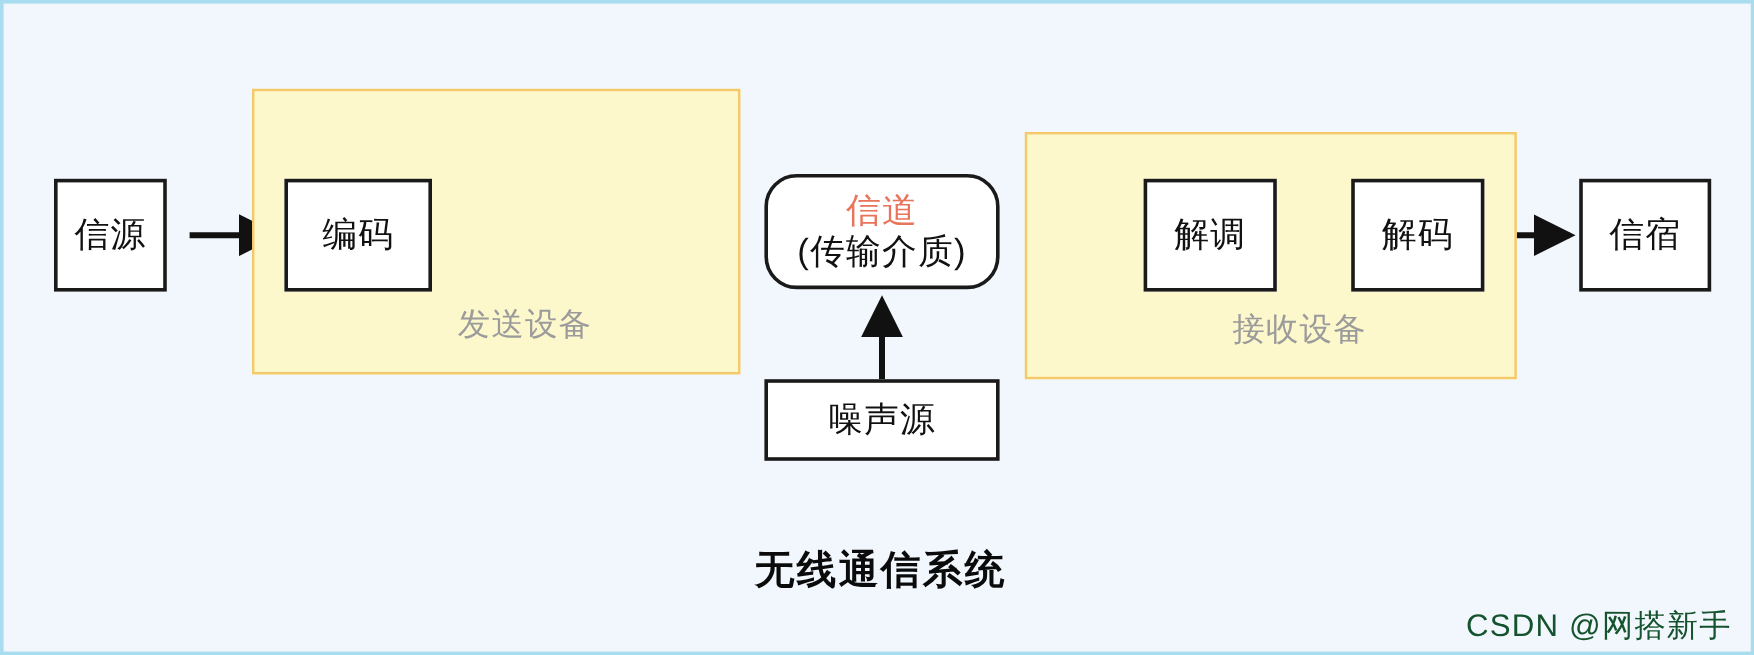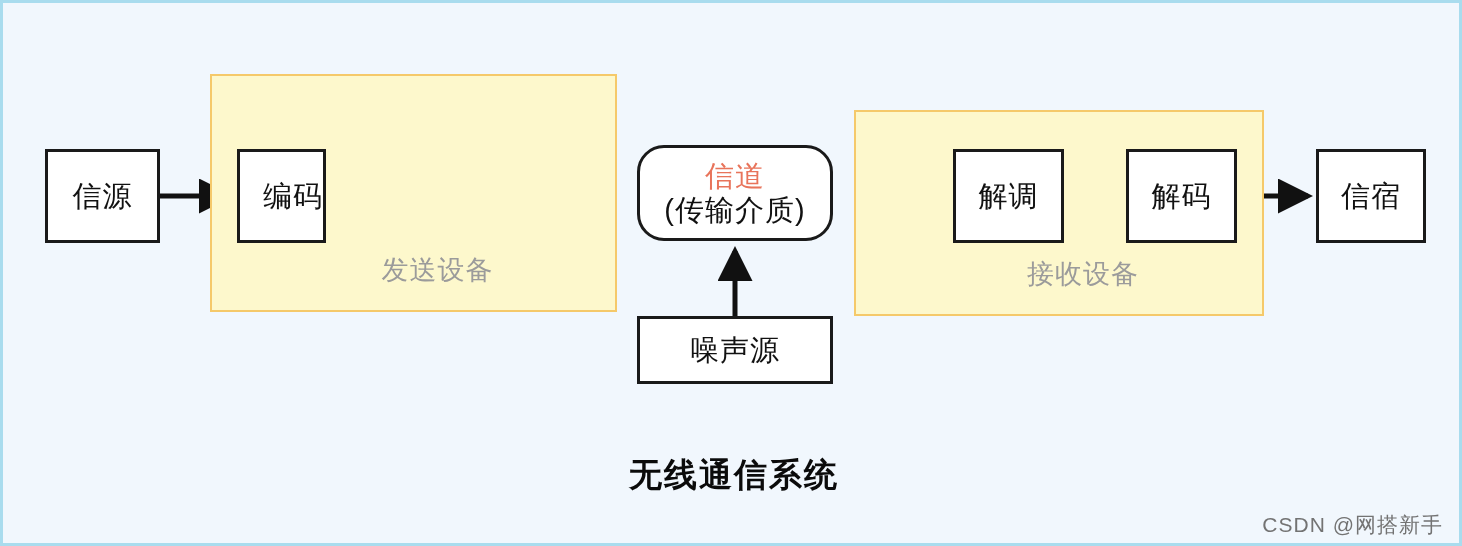--- a/index.html
+++ b/index.html
@@ -75,22 +75,22 @@
     font-size: 33px;
     font-weight: bold;
     color: #0b0b0b;
     letter-spacing: 2px;
   }
   
   #watermark {
     position: absolute;
     right: 16px;
     bottom: 4px;
-    font-size: 21px;
-    color: #737373;
+    font-size: 26px;
+    color: #14532d;
     letter-spacing: 1px;
     white-space: nowrap;
   }
 </style>
 </head>
 <body>
 
 <div id="canvas">
 
   <svg id="svg-layer" viewBox="0 0 1462 546" xmlns="http://www.w3.org/2000/svg">
@@ -120,25 +120,25 @@
   </svg>
 
   <div class="group-box" style="left:207px; top:71px; width:407px; height:238px;">
     <div class="group-label" style="bottom:22px;">发送设备</div>
   </div>
 
   <div class="group-box" style="left:851px; top:71px; width:410px; height:206px;margin-top:36px;">
     <div class="group-label" style="bottom:22px;">接收设备</div>
   </div>
 
-  <div class="node" style="left:42px; top:146px; width:115px; height:94px;">
+  <div class="node" style="left:42px; top:146px; width:94px; height:94px;">
     <span>信源</span>
   </div>
 
-  <div class="node" style="left:234px; top:146px; width:89px; height:94px;align-items:flex-end;">
+  <div class="node" style="left:234px; top:146px; width:123px; height:94px;">
     <span>编码</span>
   </div>
 
 
   <div class="node" style="left:634px; top:142px; width:196px; height:96px;border-radius:27px;">
     <span class="node-line-accent">信道</span>
     <span class="node-line-sub">(传输介质)</span>
   </div>
 
   <div class="node" style="left:1123px; top:146px; width:111px; height:94px;">

